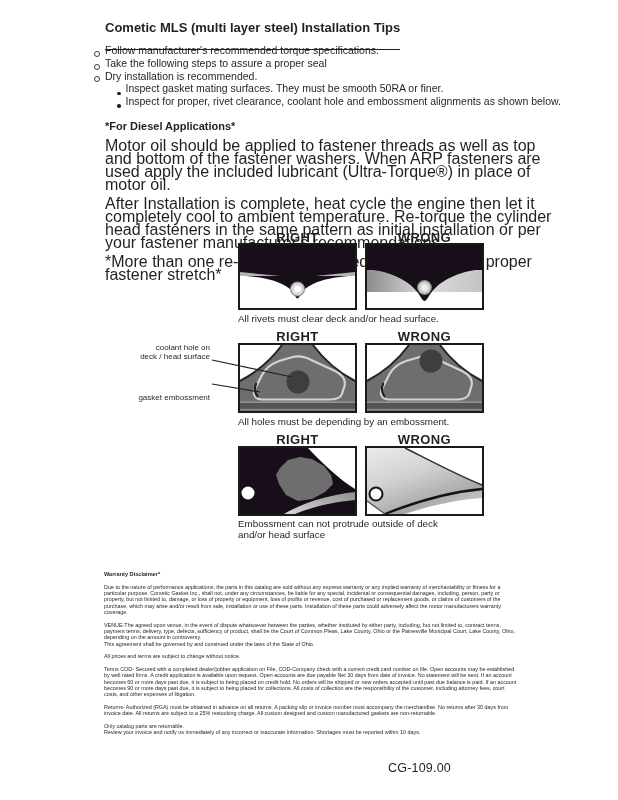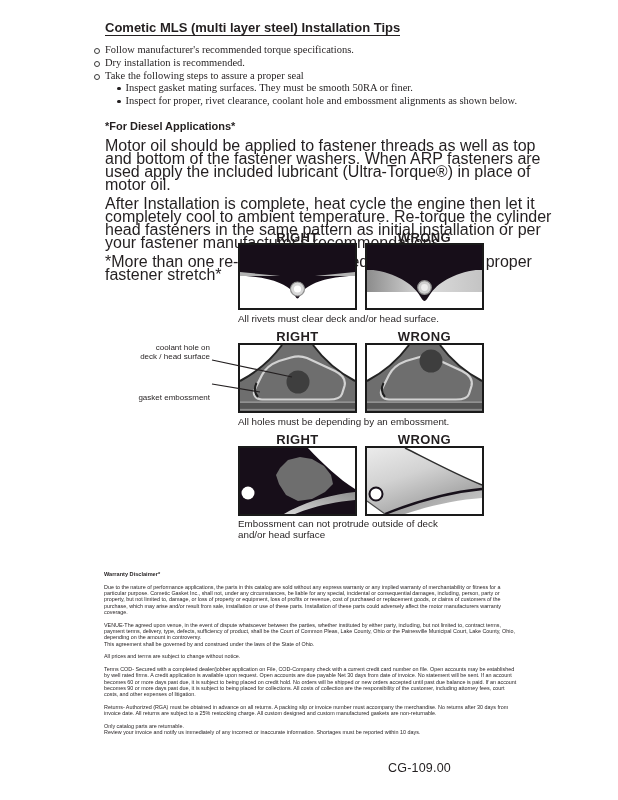--- a/index.html
+++ b/index.html
@@ -1,23 +1,23 @@
 <!DOCTYPE html>
 <html style="--ink: #231f20;"><head>
 <meta charset="utf-8">
 <style>
   html,body{margin:0;padding:0;background:#ffffff;}
   .page{position:relative;width:618px;height:800px;background:#fff;overflow:hidden;
         font-family:"Liberation Sans","DejaVu Sans",sans-serif;color:#231f20;}
 
   .title{position:absolute;left:105px;top:20px;font-size:13px;font-weight:bold;
-         border-bottom:1.5px solid #231f20;padding-bottom:0;}
+         border-bottom:1.5px solid #231f20;padding-bottom:14px;}
 
   .tips{position:absolute;left:94px;top:44px;width:470px;}
-  .tip{display:flex;align-items:flex-start;font-size:10.5px;line-height:12.8px;font-family:Liberation Serif, serif;}
+  .tip{display:flex;align-items:flex-end;font-size:10.5px;line-height:12.8px;}
   .tip .marker{flex:0 0 auto;width:4px;height:4px;border:1px solid #3c3c3c;border-radius:50%;
                margin:4px 5px 0 0;background:#fff;}
   .tip.sub{margin-left:23px;}
   .tip.sub .marker{width:3.5px;height:3.5px;background:#231f20;border:none;margin-top:4.5px;}
 
   .diesel{position:absolute;left:105px;top:114px;width:458px;}
   .diesel .hd{font-size:11px;font-weight:bold;margin:6px 0 7px 0;}
   .diesel p{font-size:16px;line-height:13px;margin:0 0 6px 0;}
 
   .dg-label{position:absolute;width:119px;text-align:center;font-weight:bold;
@@ -43,25 +43,25 @@
 
   <div class="title">Cometic MLS (multi layer steel) Installation Tips</div>
 
   <div class="tips">
     <div class="tip">
       <span class="marker"></span>
       <span>Follow manufacturer's recommended torque specifications.</span>
     </div>
     <div class="tip">
       <span class="marker"></span>
+      <span>Take the following steps to assure a proper seal</span>
+    </div>
+    <div class="tip">
+      <span class="marker"></span>
       <span>Dry installation is recommended.</span>
-    </div>
-    <div class="tip">
-      <span class="marker"></span>
-      <span>Take the following steps to assure a proper seal</span>
     </div>
     <div class="tip sub">
       <span class="marker"></span>
       <span>Inspect gasket mating surfaces.  They must be smooth 50RA or finer.</span>
     </div>
     <div class="tip sub">
       <span class="marker"></span>
       <span>Inspect for proper, rivet clearance, coolant hole and embossment alignments as shown below.</span>
     </div>
   </div>

